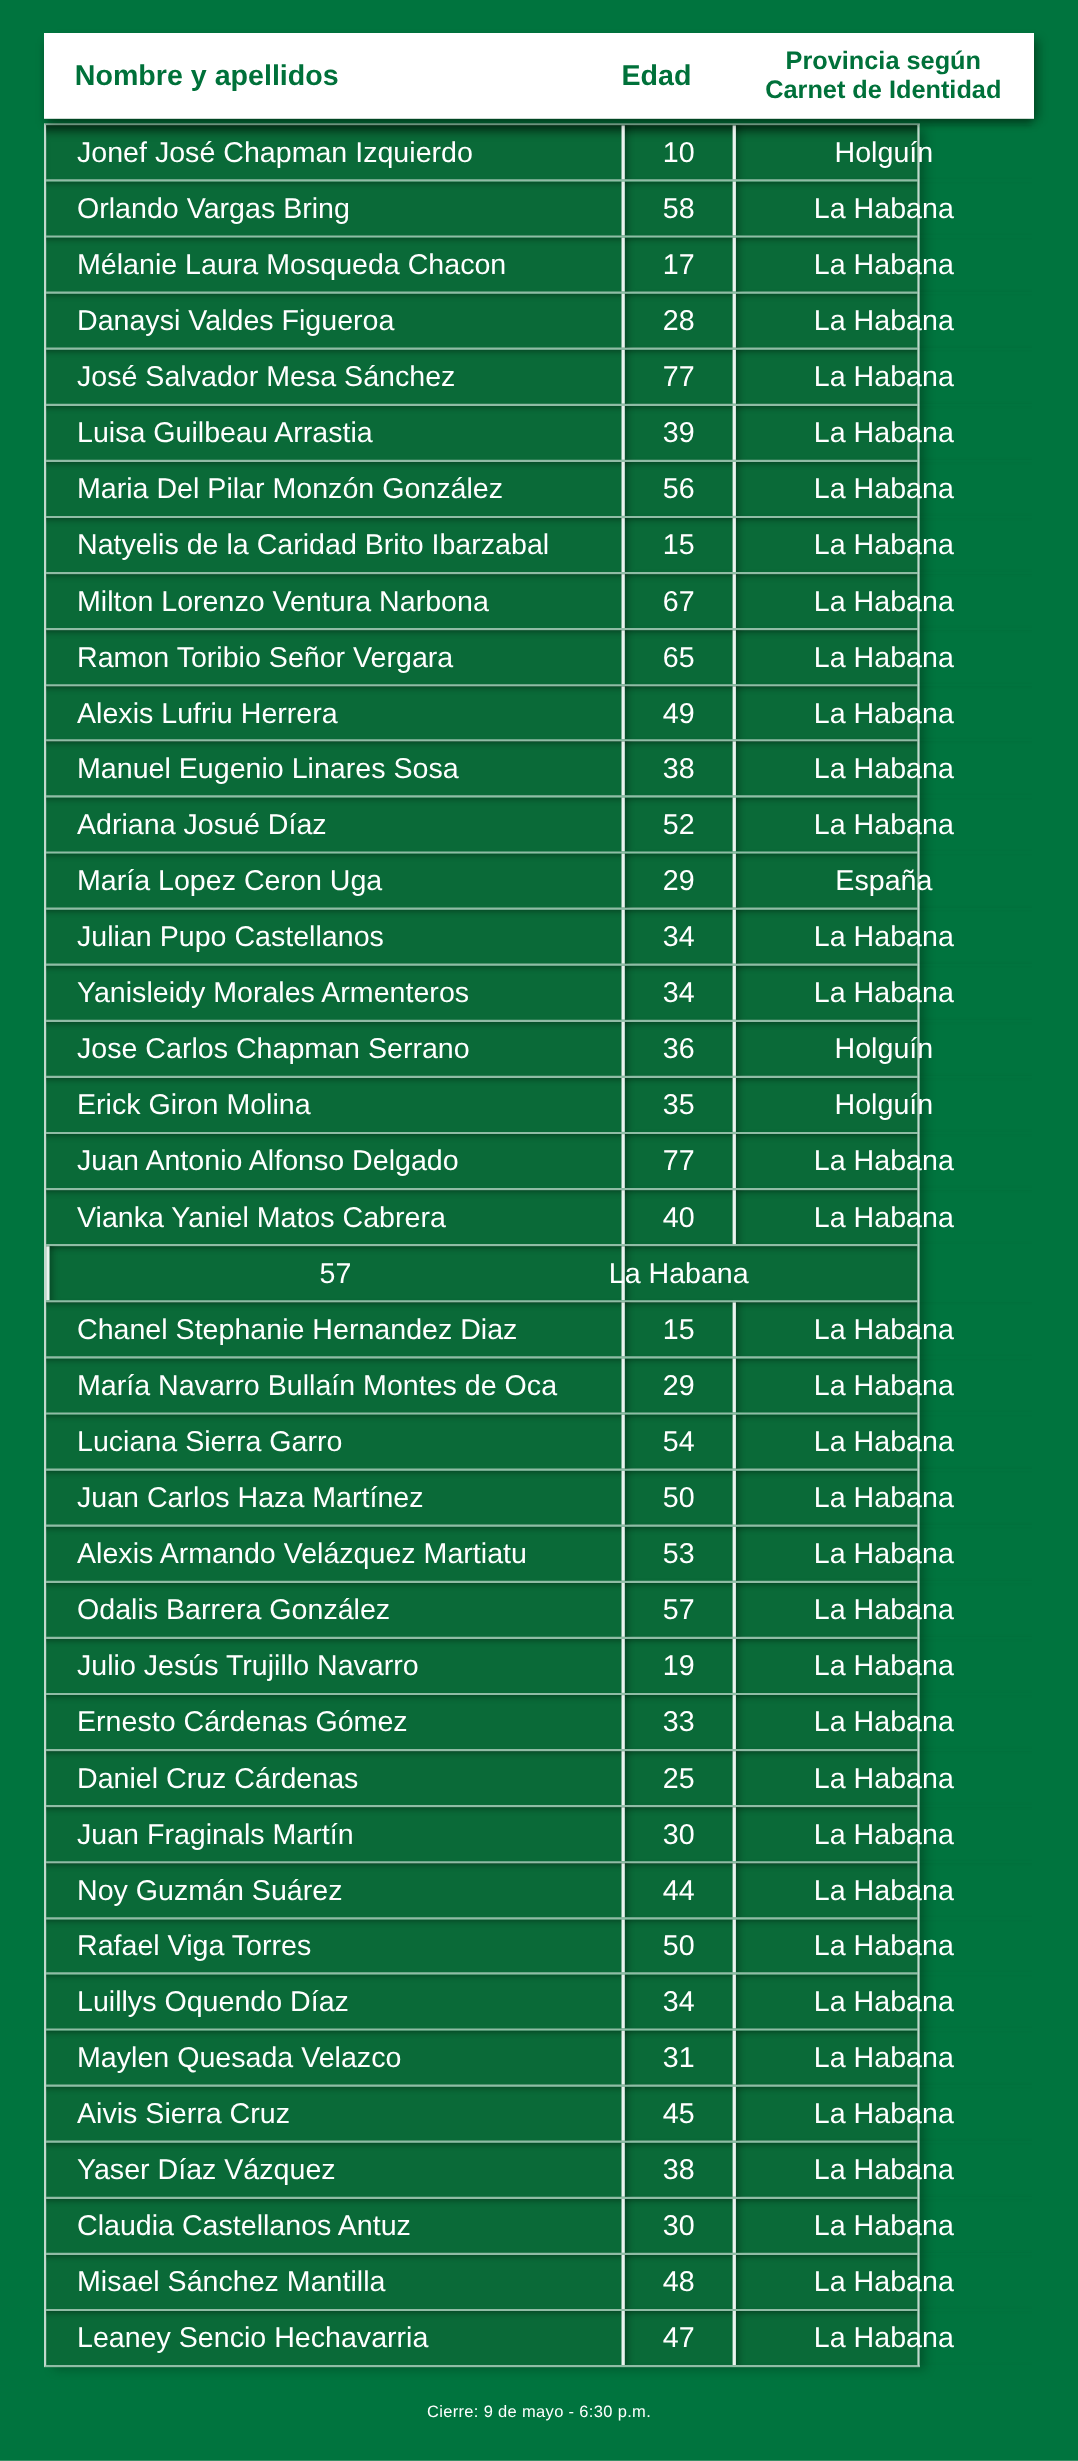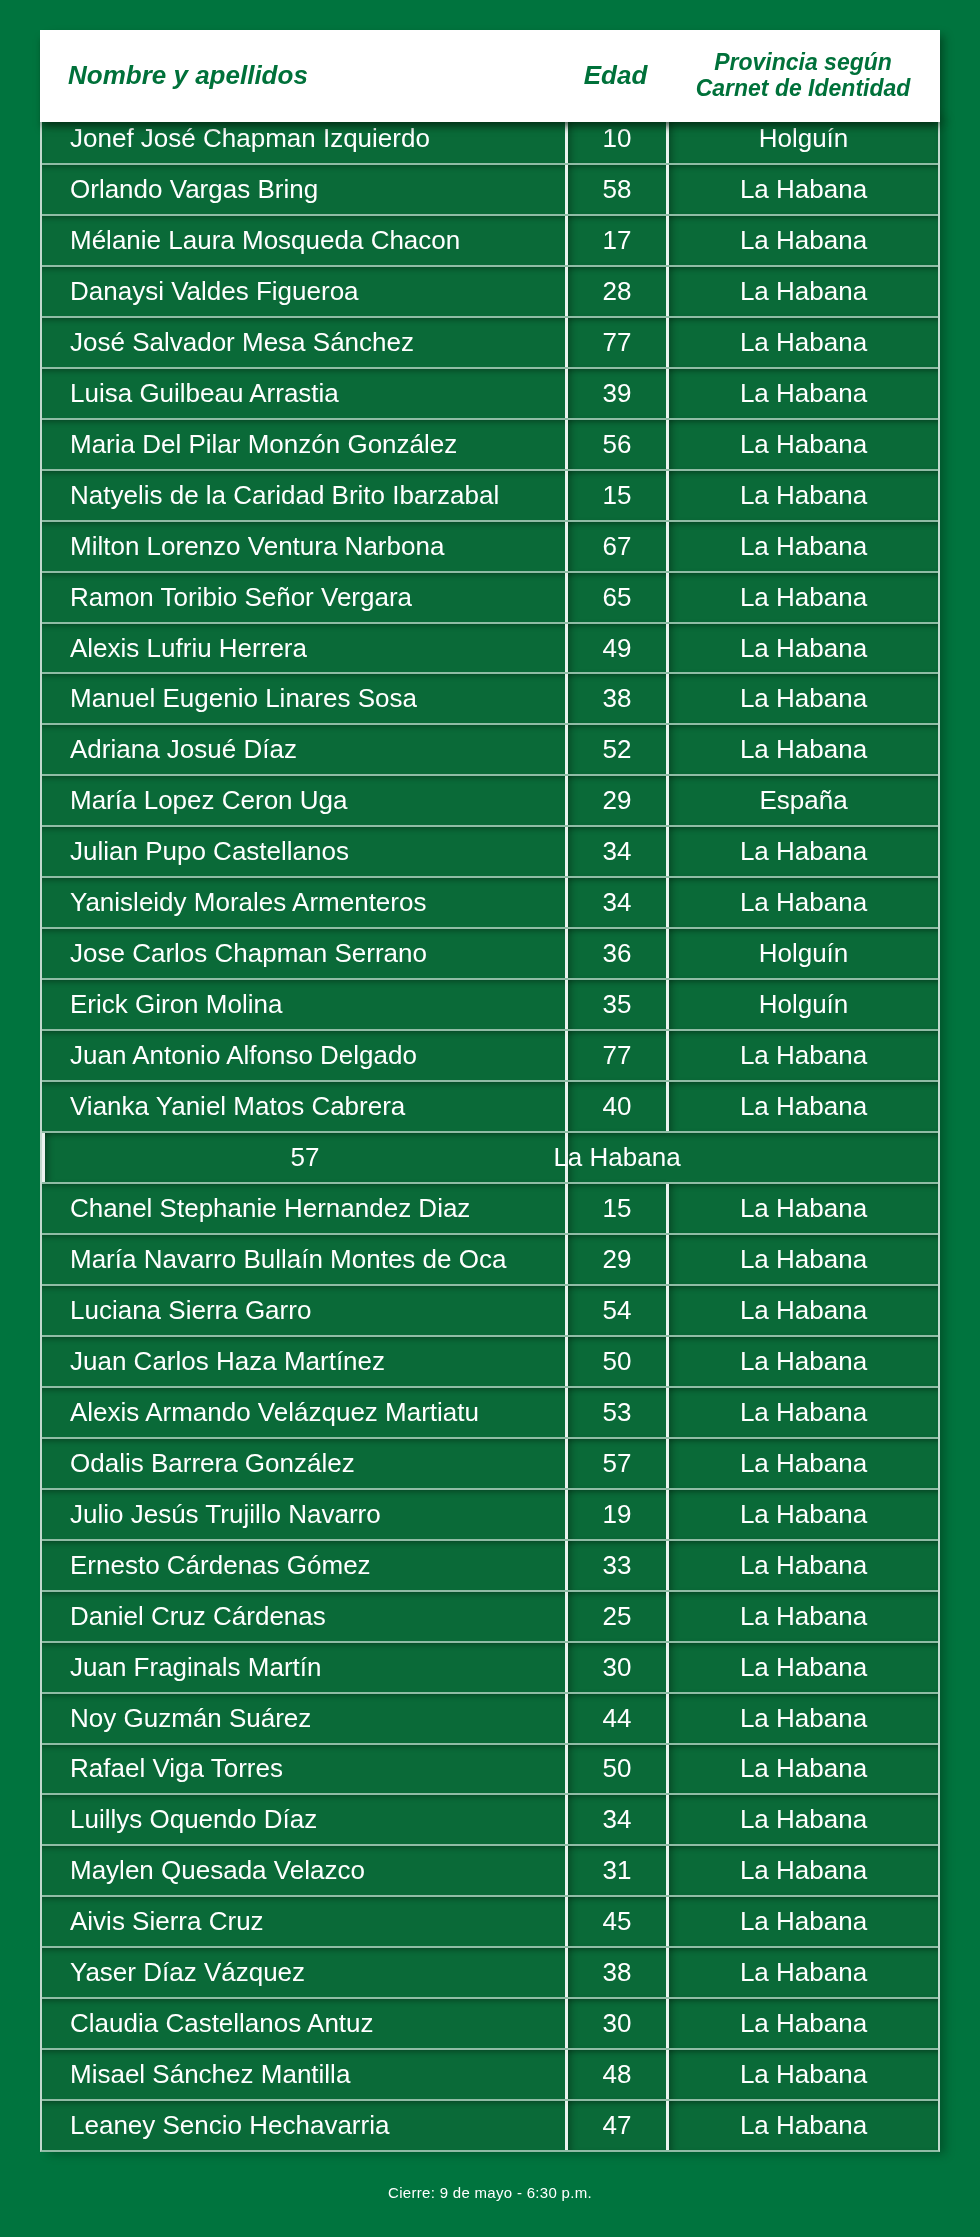--- a/index.html
+++ b/index.html
@@ -5,36 +5,35 @@
   html,body{margin:0;padding:0;}
   .page{
     position:relative;
     width:980px;height:2237px;
     background:var(--page-bg,#00743E);
     font-family:"Liberation Sans",sans-serif;
     overflow:hidden;
   }
   
   .header-box{
-    position:absolute;left:40px;top:30px;width:900px;height:92px;
+    position:absolute;left:40px;top:30px;width:900px;height:78px;
     background:var(--header-bg,#FFFFFF);
     display:grid;grid-template-columns:525px 101px 274px;
     align-items:center;
     box-shadow:0 7px 7px -2px rgba(0,35,14,0.55), 7px 3px 8px -2px rgba(0,35,14,0.35);
     box-sizing:border-box;
     z-index:2;
-    font-style:italic;
   }
   .h-cell{color:var(--header-text,#00713A);font-weight:bold;font-size:26px;line-height:1.12;}
   .h-name{padding-left:28px;text-align:left;}
-  .h-age{text-align:center;}
+  .h-age{text-align:left;}
   .h-prov{text-align:center;padding:0 10px;font-size:23px;}
   
   .table-body{
-    position:absolute;left:40px;top:112px;width:900px;height:2040px;
+    position:absolute;left:40px;top:112px;width:796px;height:2040px;
     display:flex;flex-direction:column;
     background:var(--cell-bg,#0A6A38);
     border:2px solid rgba(255,255,255,0.75);
     border-top-color:rgba(255,255,255,0.55);
     border-bottom-color:rgba(255,255,255,0.55);
     box-sizing:border-box;
     box-shadow:7px 4px 9px -2px rgba(0,30,12,0.35);
     z-index:1;
   }
   .row{

